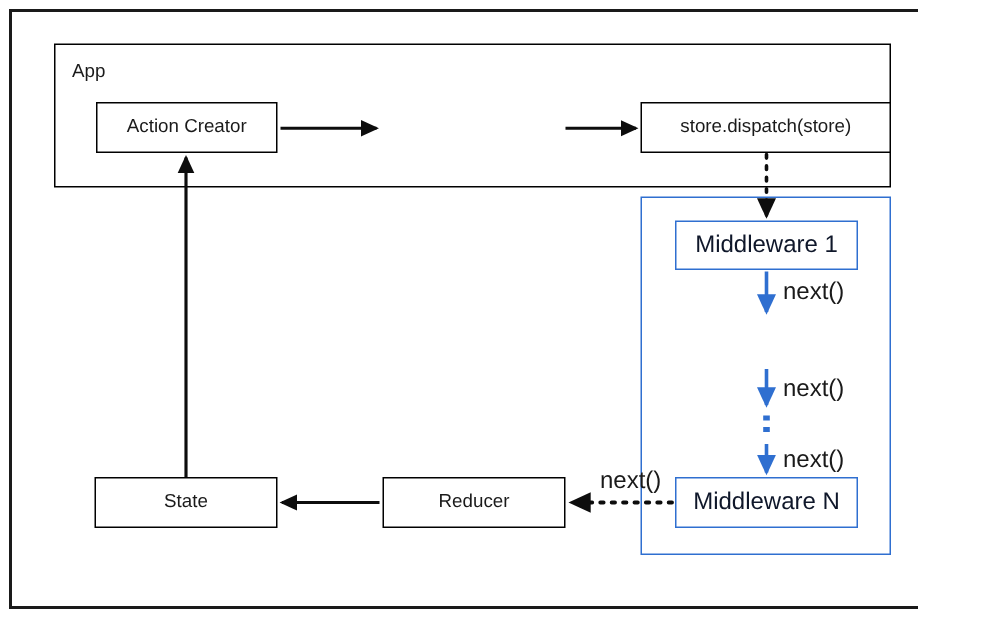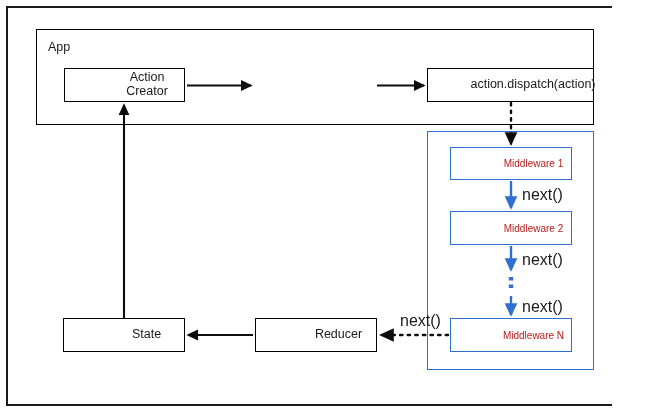--- a/index.html
+++ b/index.html
@@ -32,31 +32,30 @@
   
   .node {
     position: absolute;
     box-sizing: border-box;
     display: flex;
     align-items: center;
     justify-content: center;
     background: #ffffff;
     text-align: center;
     line-height: 1.1;
-    padding-left: 45px;
   }
   .node.black {
     border: 1.6px solid #000000;
     color: #1a1a1a;
     font-size: 12.5px;
   }
   .node.blue {
     border: 1.6px solid #2f6fd0;
-    color: #b91c1c;
-    font-size: 10px;
+    color: #0f172a;
+    font-size: 16px;
   }
 
   
   .container {
     position: absolute;
     box-sizing: border-box;
     background: transparent;
   }
   .container.app {
     border: 1.6px solid #000000;
@@ -95,25 +94,24 @@
   <div id="outer-frame"></div>
 
   <div class="container app" style="left:36px; top:29px; width:558px; height:96px;"></div>
   <div class="container-label" style="left:48px; top:40px;">App</div>
 
   <div class="container mw" style="left:427px; top:131px; width:167px; height:239px;"></div>
 
   <div class="node black" style="left:64px; top:68px; width:121px; height:34px;">Action Creator</div>
 
 
-  <div class="node black" style="left:427px; top:68px; width:167px; height:34px;">action.dispatch(action)</div>
+  <div class="node black" style="left:427px; top:68px; width:167px; height:34px;">store.dispatch(store)</div>
 
   <div class="node blue" style="left:450px; top:147px; width:122px; height:33px;">Middleware 1</div>
 
-  <div class="node blue" style="left:450px; top:211px; width:122px; height:34px;">Middleware 2</div>
 
   <div class="node black" style="left:255px; top:318px; width:122px; height:34px;">Reducer</div>
 
   <div class="node blue" style="left:450px; top:318px; width:122px; height:34px;">Middleware N</div>
 
   <div class="node black" style="left:63px; top:318px; width:122px; height:34px;">State</div>
 
   <div class="edge-label" style="left:522px; top:186px;">next()</div>
 
   <div class="edge-label" style="left:522px; top:251px;">next()</div>

